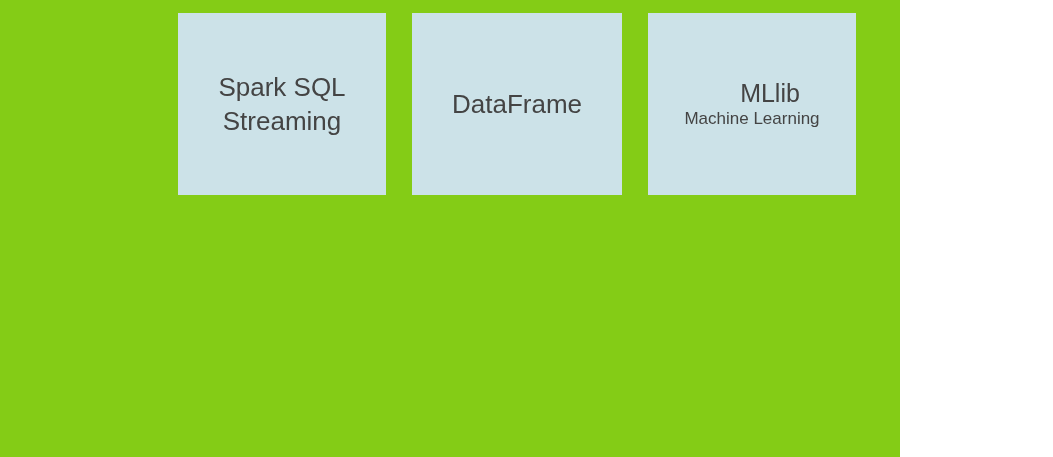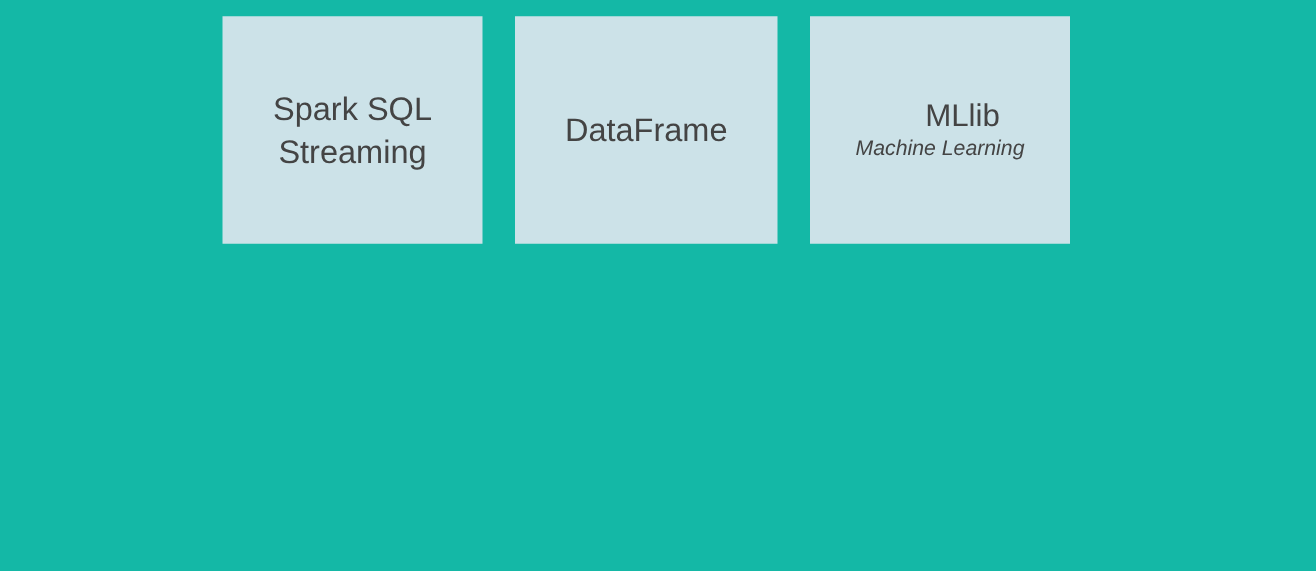--- a/index.html
+++ b/index.html
@@ -9,23 +9,23 @@
   }
   body {
     width: 1053px;
     height: 457px;
     overflow: hidden;
     font-family: "Liberation Sans", sans-serif;
     -webkit-font-smoothing: antialiased;
   }
   #diagram {
     position: relative;
-    width: 1053px;
+    width: 900px;
     height: 457px;
-    background: #14b8a6;
+    background: #84cc16;
   }
   .box {
     position: absolute;
     background: #cce2e8;
     display: flex;
     flex-direction: column;
     align-items: center;
     justify-content: center;
     box-sizing: border-box;
     color: #444444;
@@ -75,21 +75,20 @@
     font-size: 25px;
     line-height: 30px;
     margin-left: 36px;
   }
   .box-core .label-main {
     font-size: 27px;
     line-height: 32px;
   }
   .label-sub {
     font-size: 17px;
-    font-style: italic;
     font-weight: normal;
     color: #444444;
     line-height: 22px;
     white-space: nowrap;
   }
   .stack {
     display: flex;
     flex-direction: column;
     align-items: center;
     justify-content: center;

